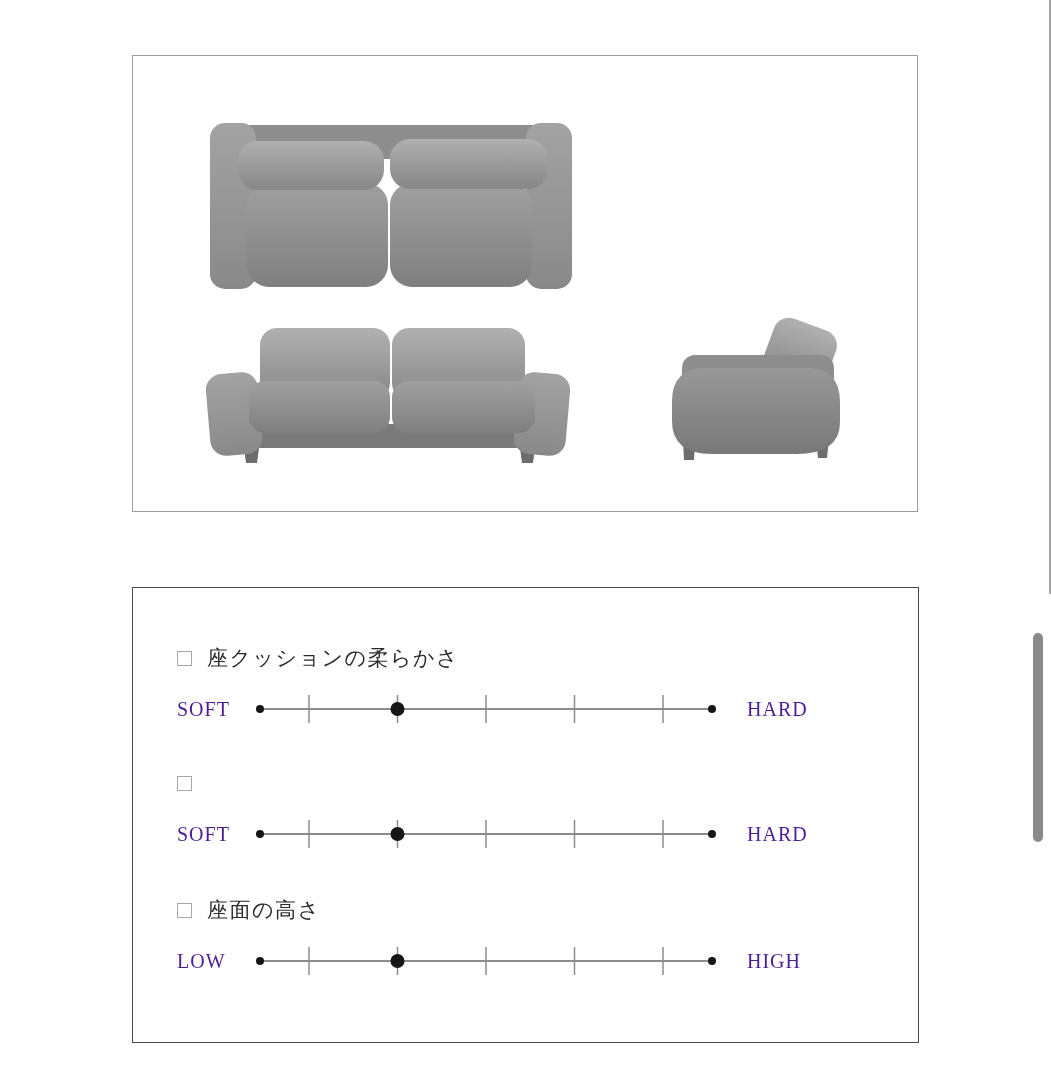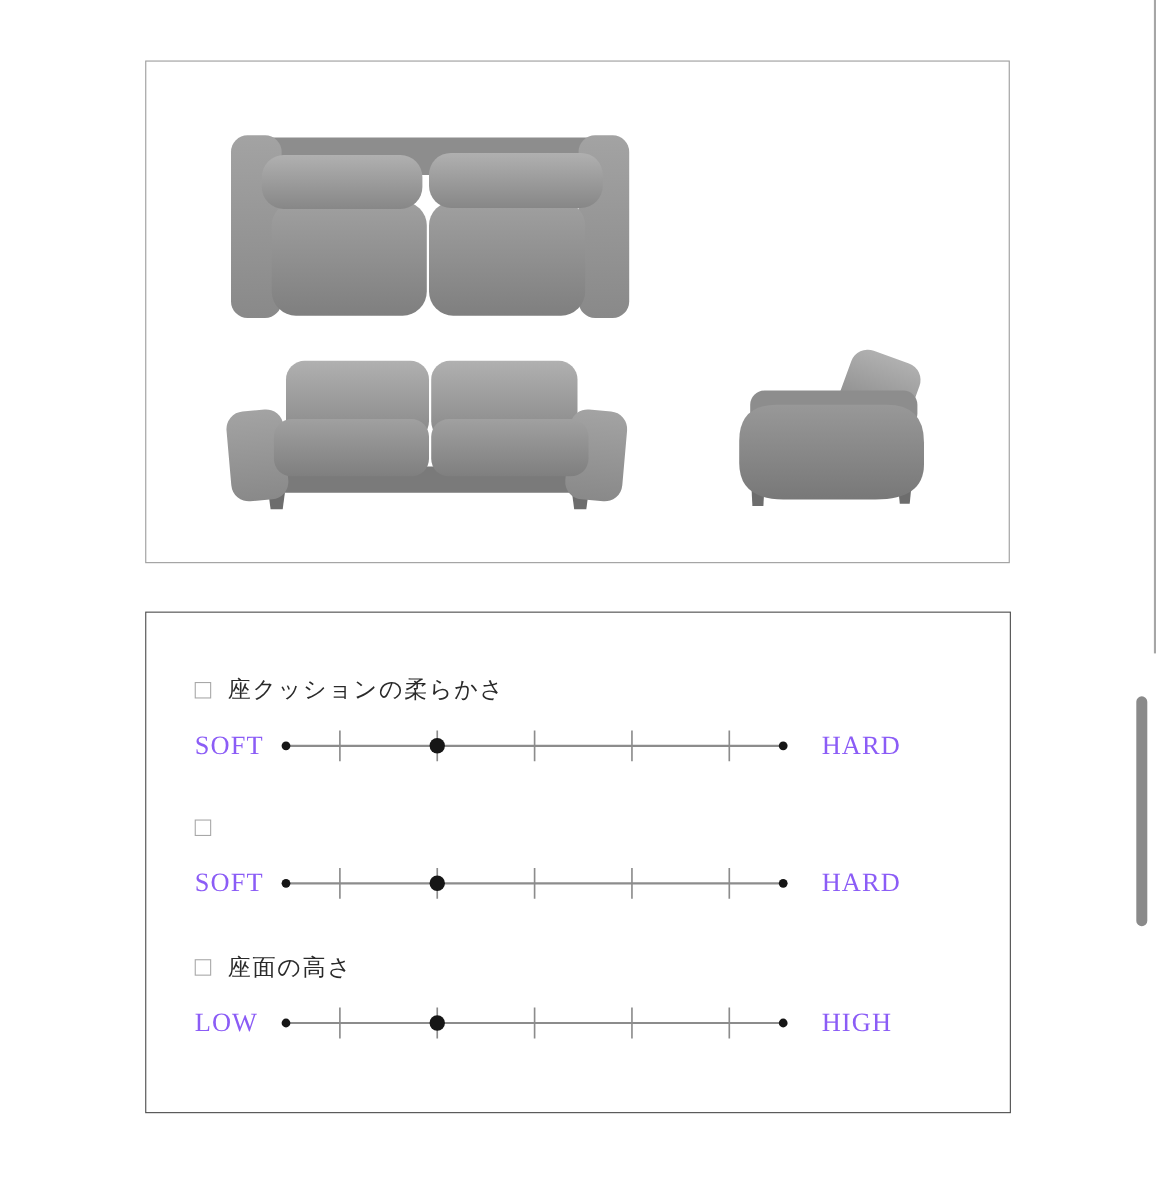--- a/index.html
+++ b/index.html
@@ -3,36 +3,36 @@
 <meta charset="utf-8">
 <style>
   * { margin:0; padding:0; box-sizing:border-box; }
   html,body { width:1051px; height:1080px; background:#ffffff; overflow:hidden;
     font-family:"Liberation Serif","DejaVu Serif",serif; }
   .canvas { position:relative; width:1051px; height:1080px; background:#ffffff; }
 
   
   .panel { position:absolute; background:#ffffff; }
   .panel-images { left:132px; top:55px; width:786px; height:457px; border:1.5px solid #9c9c9c; }
-  .panel-specs  { left:132px; top:556px; width:787px; height:456px; border:1.5px solid #4a4a4a; }
+  .panel-specs  { left:132px; top:587px; width:787px; height:456px; border:1.5px solid #4a4a4a; }
 
   
   .sofa-svg { position:absolute; left:0; top:0; width:783px; height:454px; }
 
   
   .spec-row { position:absolute; left:44px; width:700px; }
   .spec-row.row-0 { top:56px; }
   .spec-row.row-1 { top:181px; }
   .spec-row.row-2 { top:308px; }
   .spec-label-line { display:flex; align-items:center; height:28px; }
   .checkbox { display:inline-block; width:15px; height:15px; border:1.5px solid #a8a8a8;
     background:#ffffff; flex:0 0 auto; }
   .spec-label { margin-left:15px; font-size:21px; letter-spacing:1.5px; color:#2a2a2a; }
   .scale-line { margin-top:19px; display:flex; align-items:center; height:36px; }
-  .scale-end-label { font-size:24px; letter-spacing:1px; color:#8b5cf6; line-height:36px; }
+  .scale-end-label { font-size:20px; letter-spacing:1px; color:#4c1d95; line-height:36px; }
   .scale-end-label.left { display:inline-block; width:78px; flex:0 0 auto; }
   .scale-end-label.right { margin-left:30px; flex:0 0 auto; }
   .scale-svg { flex:0 0 auto; display:block; }
 
   
   .scrollbar-thumb { position:absolute; left:1033px; top:633px; width:10px; height:209px;
     border-radius:5px; background:#8a8a8a; }
   .page-edge-line { position:absolute; left:1049px; top:0; width:2px; height:594px; background:#a6a6a6; }
 </style>
 </head>

